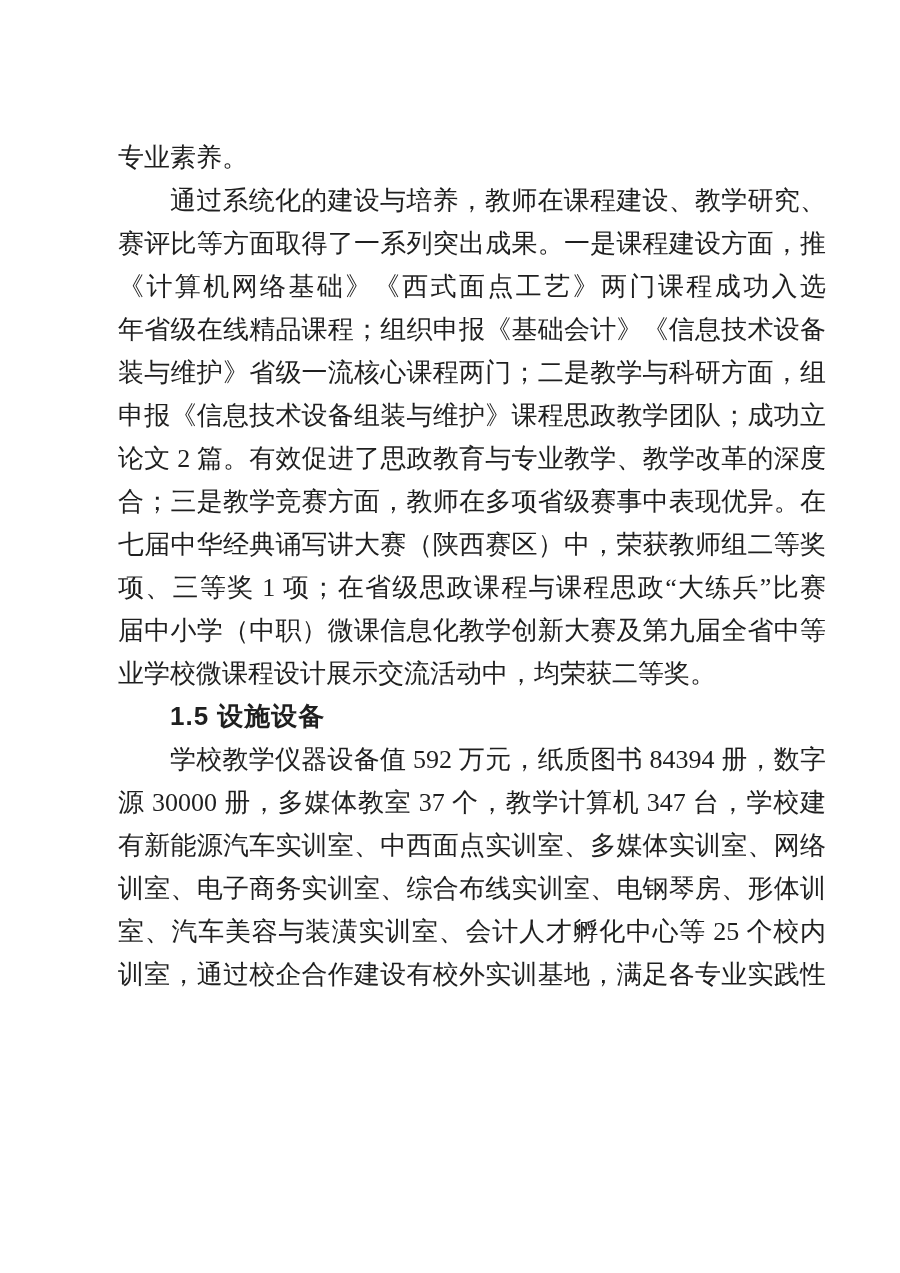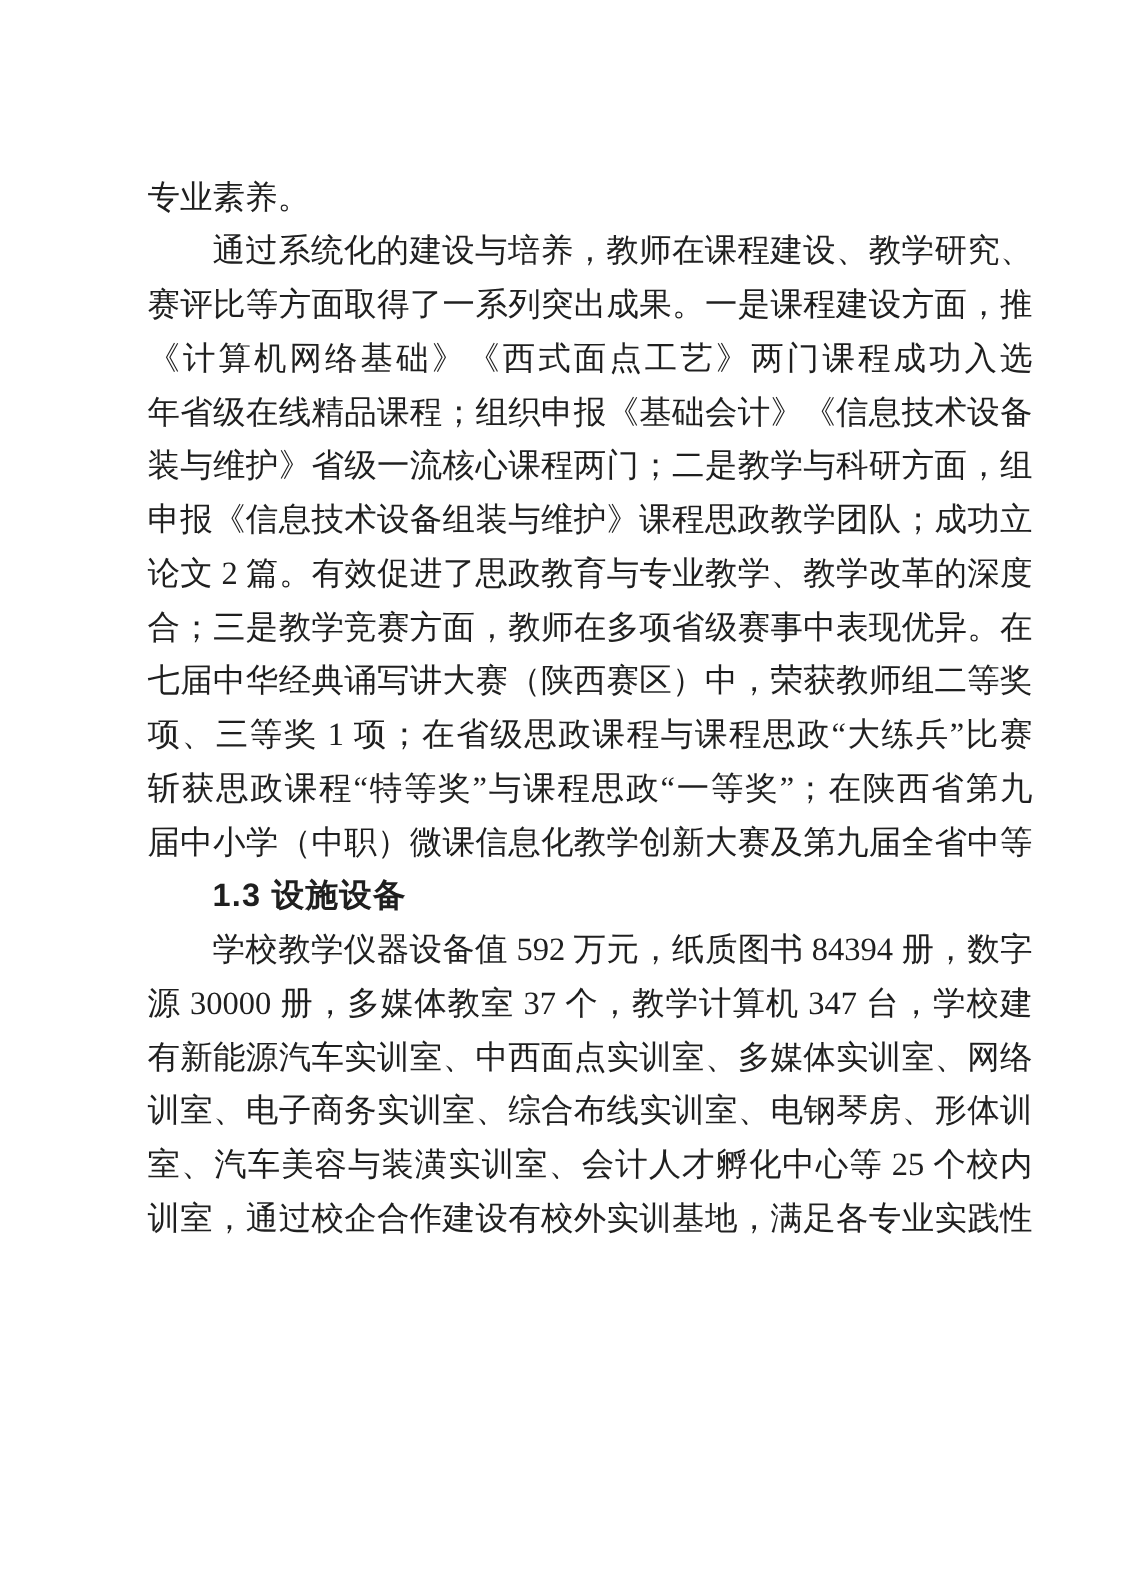--- a/index.html
+++ b/index.html
@@ -69,23 +69,23 @@
       <div class="line indent fill">通过系统化的建设与培养，教师在课程建设、教学研究、竞</div>
       <div class="line fill">赛评比等方面取得了一系列突出成果。一是课程建设方面，推动</div>
       <div class="line fill">《计算机网络基础》《西式面点工艺》两门课程成功入选 2025</div>
       <div class="line fill">年省级在线精品课程；组织申报《基础会计》《信息技术设备组</div>
       <div class="line fill">装与维护》省级一流核心课程两门；二是教学与科研方面，组织</div>
       <div class="line fill">申报《信息技术设备组装与维护》课程思政教学团队；成功立项</div>
       <div class="line fill">论文 2 篇。有效促进了思政教育与专业教学、教学改革的深度融</div>
       <div class="line fill">合；三是教学竞赛方面，教师在多项省级赛事中表现优异。在第</div>
       <div class="line fill">七届中华经典诵写讲大赛（陕西赛区）中，荣获教师组二等奖 1</div>
       <div class="line fill">项、三等奖 1 项；在省级思政课程与课程思政“大练兵”比赛中，</div>
-      <div class="line fill">斩获思政课程“特等奖”与课程思政“一等奖”；在陕西省第九</div>
       <div class="line fill">届中小学（中职）微课信息化教学创新大赛及第九届全省中等职</div>
-      <div class="line heading indent">1.3 设施设备</div>
+      <div class="line">业学校微课程设计展示交流活动中，均荣获二等奖。</div>
+      <div class="line heading indent">1.5 设施设备</div>
       <div class="line indent fill">学校教学仪器设备值 592 万元，纸质图书 84394 册，数字资</div>
       <div class="line fill">源 30000 册，多媒体教室 37 个，教学计算机 347 台，学校建设</div>
       <div class="line fill">有新能源汽车实训室、中西面点实训室、多媒体实训室、网络实</div>
       <div class="line fill">训室、电子商务实训室、综合布线实训室、电钢琴房、形体训练</div>
       <div class="line fill">室、汽车美容与装潢实训室、会计人才孵化中心等 25 个校内实</div>
       <div class="line fill">训室，通过校企合作建设有校外实训基地，满足各专业实践性教</div>
     </div>
   <div class="footer">
     <span class="dash">-</span><span class="num">5</span><span class="dash">-</span>
   </div>

